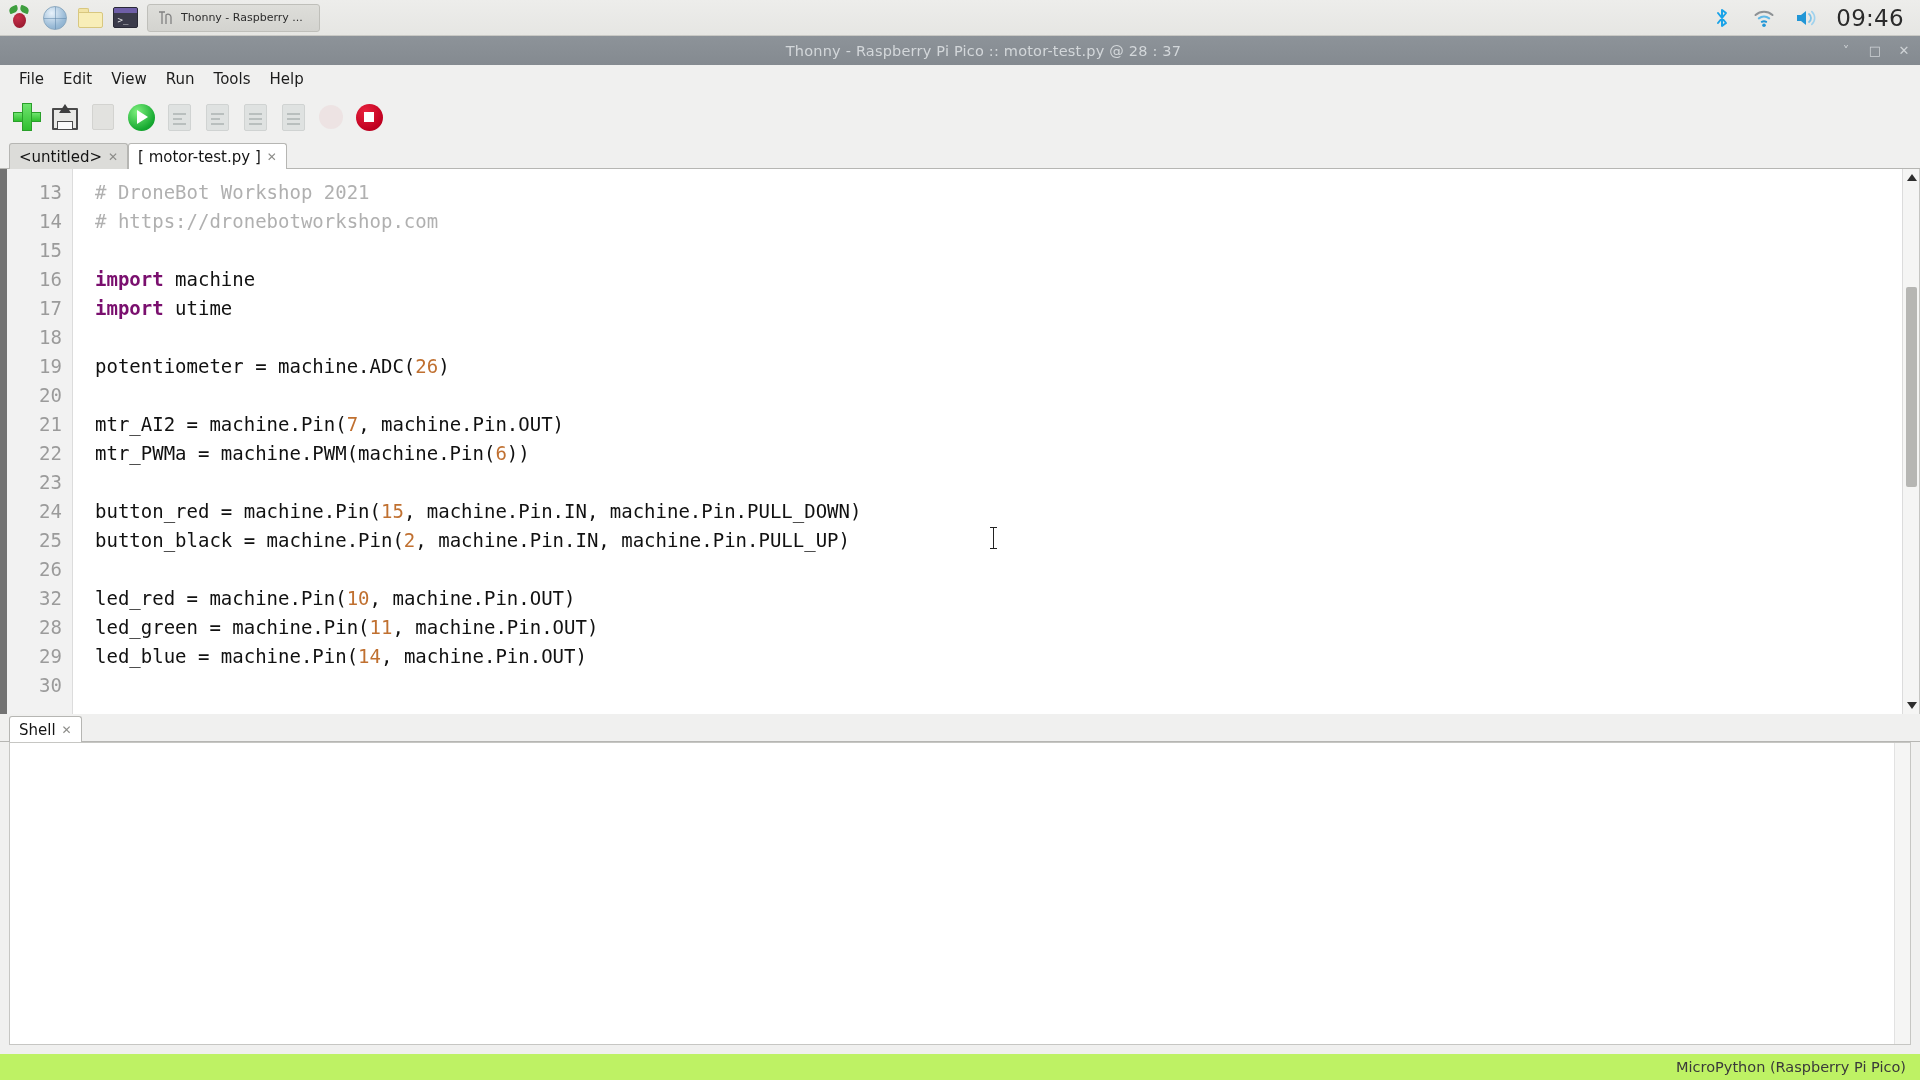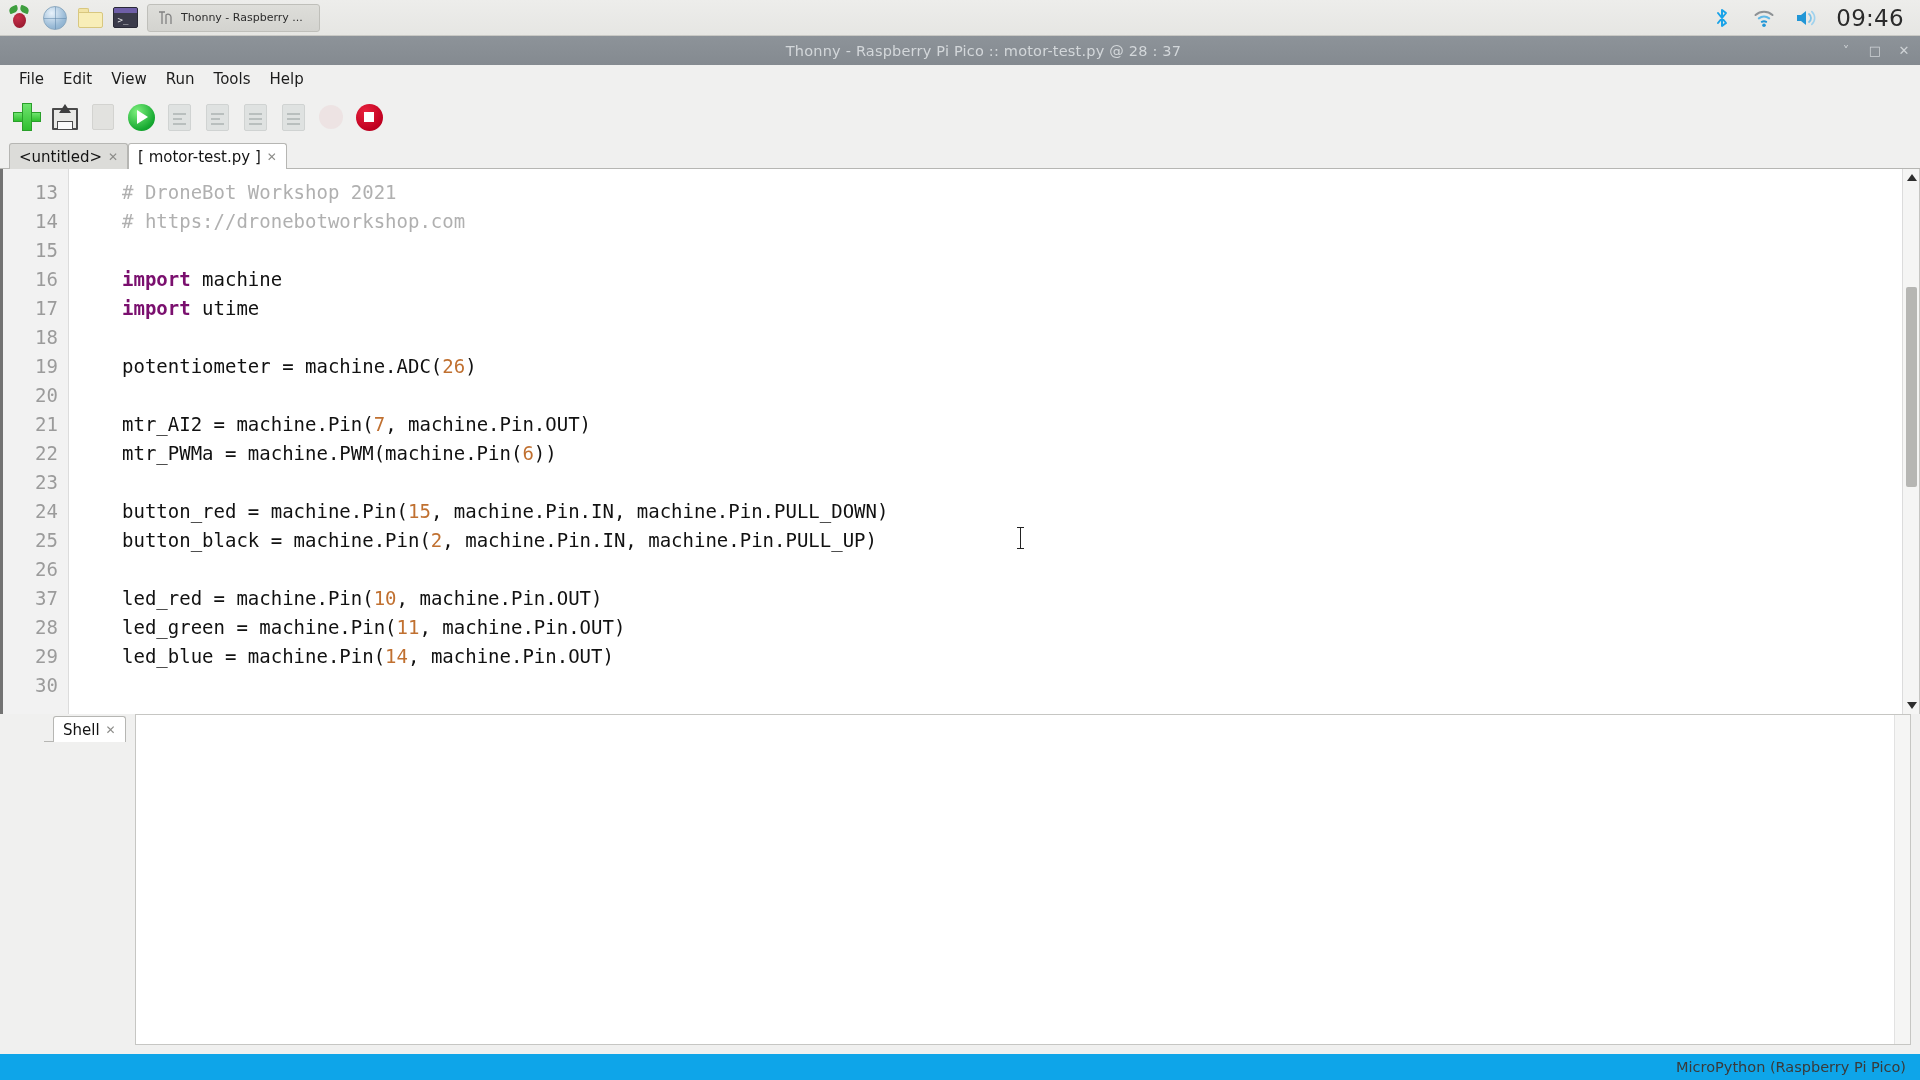--- a/index.html
+++ b/index.html
@@ -216,22 +216,22 @@
     border: 1px solid #b6b6b3; border-bottom: none;
     border-radius: 3px 3px 0 0; position: relative; z-index: 2;
     background: #dcdcd9;
   }
   .tab.active { background: #ffffff; text-align: right; }
   .tab .xmark { font-size: 12px; color: #8b8b88; }
 
   
   #editor {
     flex: 0 0 545px; background: #ffffff; position: relative;
-    border-left: 3px solid #737373; border-right: 1px solid #c6c6c3;
-    overflow: hidden; display: flex; gap: 31px;
+    border-left: 7px solid #737373; border-right: 1px solid #c6c6c3;
+    overflow: hidden; display: flex;
   }
   #gutter {
     width: 66px; background: #f2f2f2; border-right: 1px solid #dcdcdc;
     padding-top: 9px; text-align: right; flex: 0 0 66px;
   }
   #gutter div {
     font-family: "DejaVu Sans Mono", monospace;
     font-size: 19px; line-height: 29px; color: #9b9b9b;
     padding-right: 10px;
   }
@@ -272,21 +272,21 @@
     position: absolute; left: 920px; top: 358px;
     width: 1px; height: 22px; background: #222;
   }
   .caret::before, .caret::after {
     content: ""; position: absolute; left: -3px; width: 7px; height: 1px; background: #222;
   }
   .caret::before { top: 0; }
   .caret::after { bottom: 0; }
 
   
-  #shellpane { flex: 1; display: flex; flex-direction: row; background: #f0f0ef; margin-left: 44px; }
+  #shellpane { flex: 1; display: flex; flex-direction: column; background: #f0f0ef; }
   #shelltabs {
     height: 28px; display: flex; align-items: flex-end; padding-left: 9px;
     position: relative; flex: 0 0 28px;
   }
   #shelltabs::after {
     content: ""; position: absolute; left: 0; right: 0; bottom: 0;
     height: 1px; background: #b6b6b3;
   }
   #shellbody {
     flex: 1; background: #ffffff; margin: 0 9px 9px 9px;
@@ -298,21 +298,21 @@
     font-size: 19px; line-height: 30px; color: #b3b3b3; white-space: pre;
   }
   #shellbody .prompt { color: #7a0f6e; font-weight: bold; }
   #shellscroll {
     position: absolute; right: 0; top: 0; bottom: 0; width: 16px;
     background: #f5f5f4; border-left: 1px solid #e2e2e2;
   }
 
   
   #statusbar {
-    height: 26px; background: #0ea5e9;
+    height: 26px; background: #bef264;
     display: flex; align-items: center; justify-content: flex-end;
     padding-right: 14px; flex: 0 0 26px;
   }
   #statusbar .st {
     font-size: 14.5px; color: #3a3a3a;
   }
 </style>
 </head>
 <body>
 
@@ -472,21 +472,21 @@
         <div>17</div>
         <div>18</div>
         <div>19</div>
         <div>20</div>
         <div>21</div>
         <div>22</div>
         <div>23</div>
         <div>24</div>
         <div>25</div>
         <div>26</div>
-        <div>37</div>
+        <div>32</div>
         <div>28</div>
         <div>29</div>
         <div>30</div>
       </div>
     <div id="codearea">
       <div class="caret"></div>
     <div class="cl"><span class="cm"># DroneBot Workshop 2021</span></div>
         <div class="cl"><span class="cm"># https://dronebotworkshop.com</span></div>
         <div class="cl">&nbsp;</div>
         <div class="cl"><span class="kw">import</span> machine</div>

